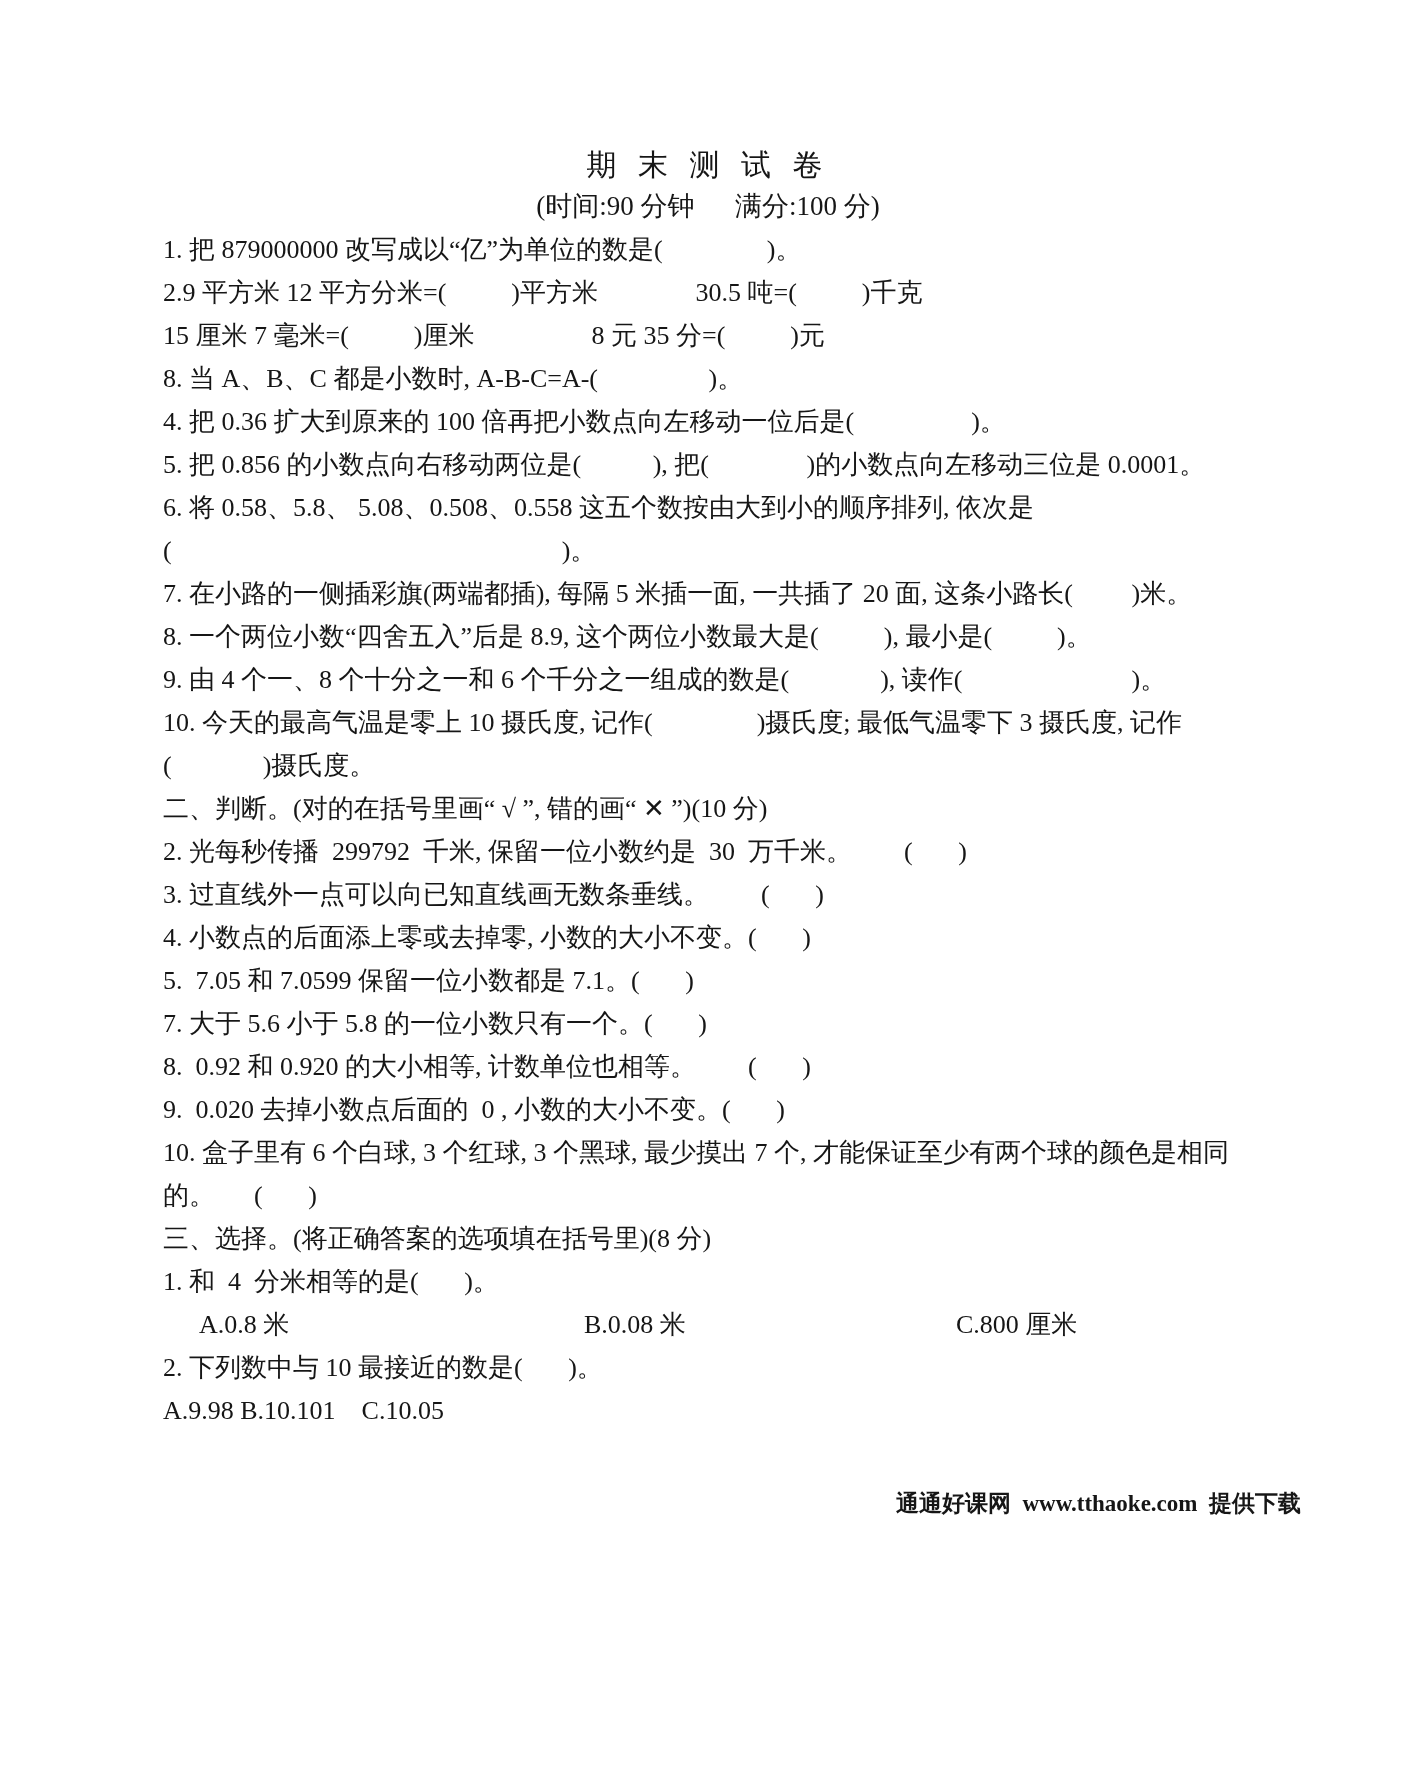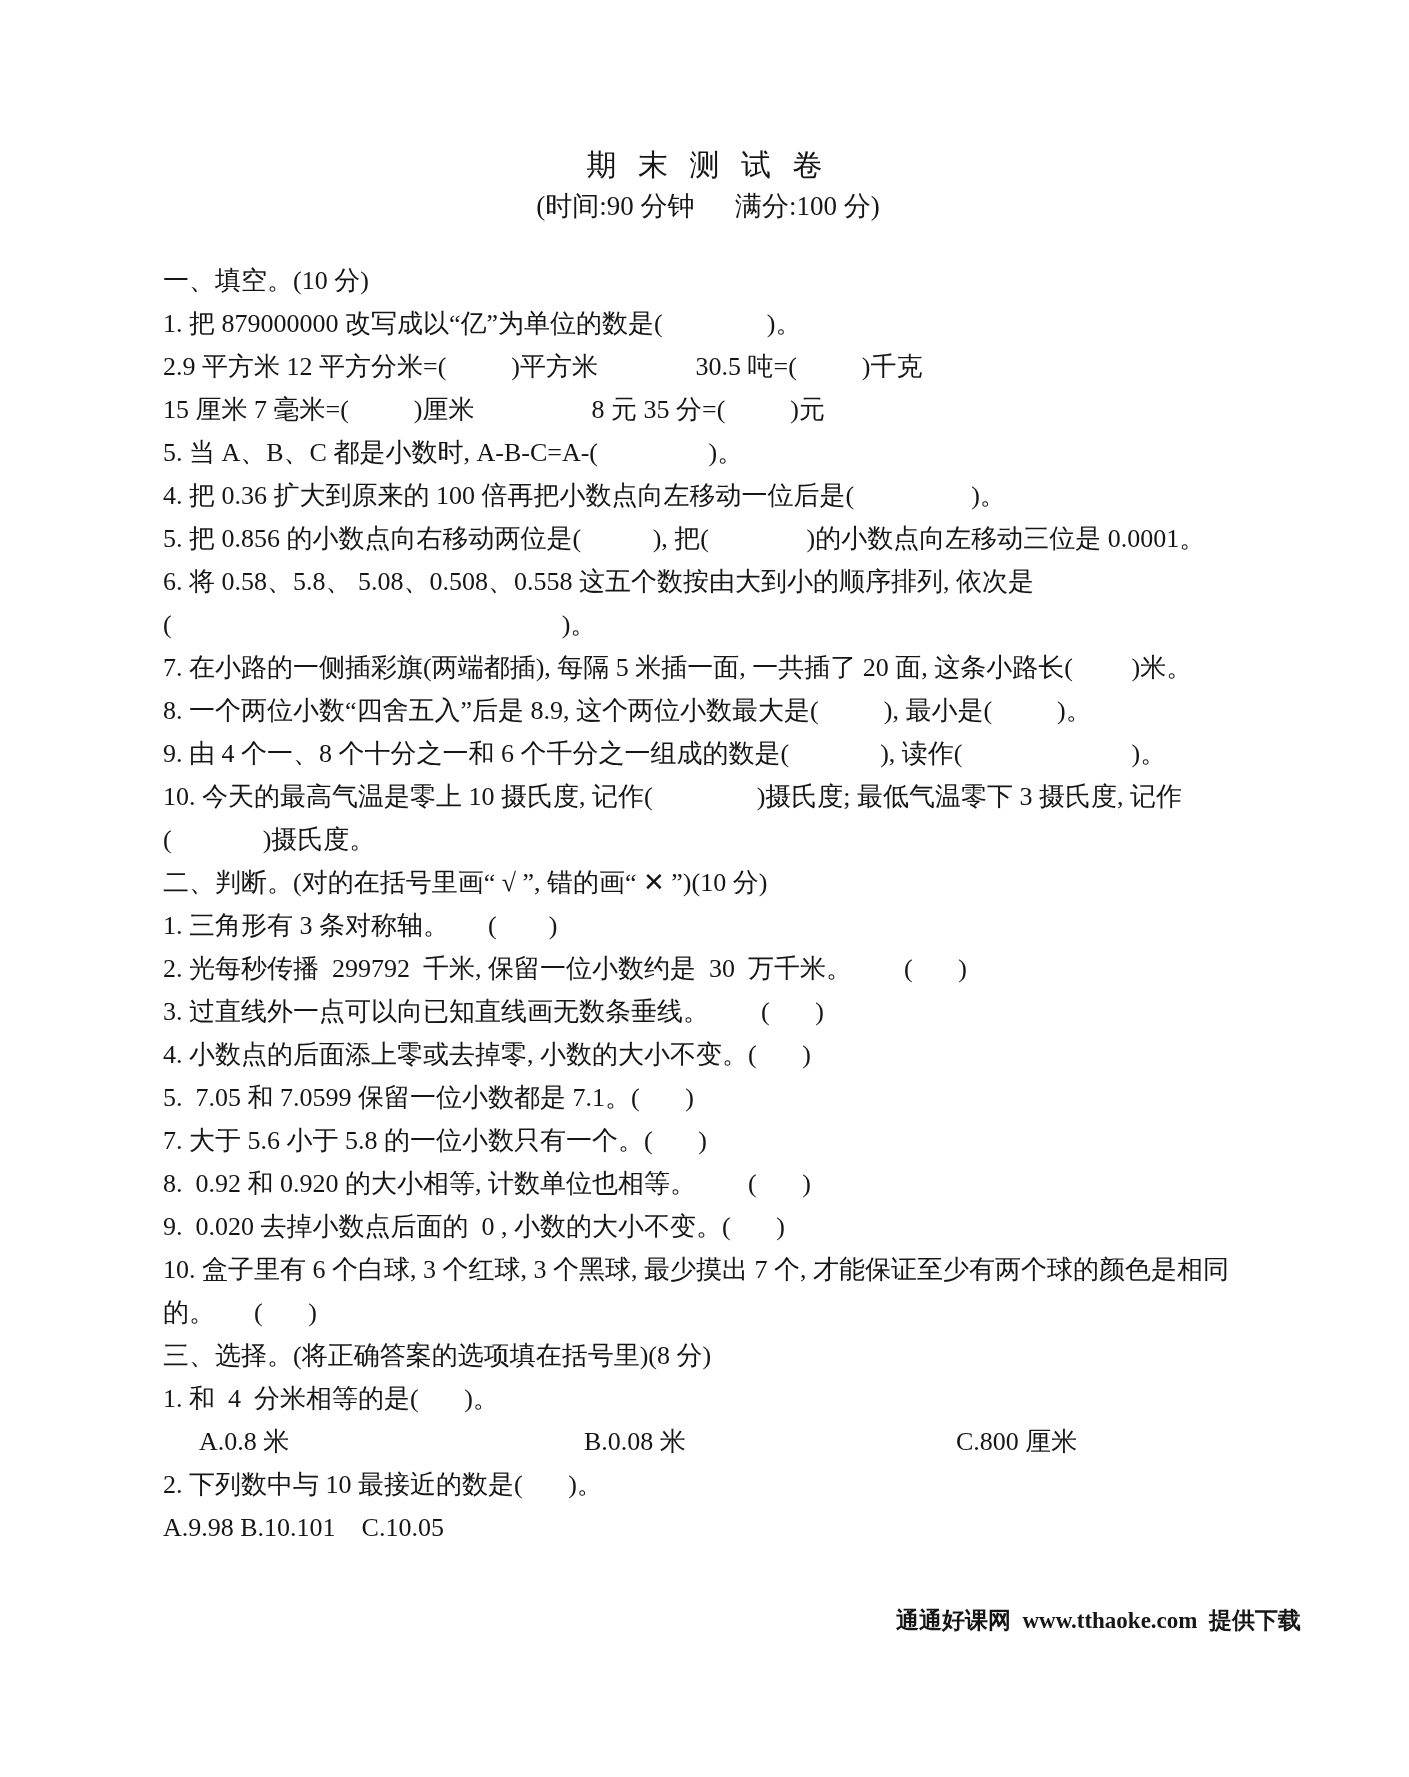--- a/index.html
+++ b/index.html
@@ -68,37 +68,35 @@
   }
 </style>
 </head>
 <body>
 
 <div class="page">
 
   <div class="title">期 末 测 试 卷</div>
   <div class="subtitle">(时间:90 分钟      满分:100 分)</div>
 
-  <div class="line gap-top">一、填空。(10 分)</div>
   <div class="line">1. 把 879000000 改写成以“亿”为单位的数是(                )。</div>
   <div class="line">2.9 平方米 12 平方分米=(          )平方米               30.5 吨=(          )千克</div>
   <div class="line">15 厘米 7 毫米=(          )厘米                  8 元 35 分=(          )元</div>
-  <div class="line">5. 当 A、B、C 都是小数时, A-B-C=A-(                 )。</div>
+  <div class="line">8. 当 A、B、C 都是小数时, A-B-C=A-(                 )。</div>
   <div class="line">4. 把 0.36 扩大到原来的 100 倍再把小数点向左移动一位后是(                  )。</div>
   <div class="line">5. 把 0.856 的小数点向右移动两位是(           ), 把(               )的小数点向左移动三位是 0.0001。</div>
   <div class="line">6. 将 0.58、5.8、 5.08、0.508、0.558 这五个数按由大到小的顺序排列, 依次是</div>
   <div class="line">(                                                            )。</div>
   <div class="line">7. 在小路的一侧插彩旗(两端都插), 每隔 5 米插一面, 一共插了 20 面, 这条小路长(         )米。</div>
   <div class="line">8. 一个两位小数“四舍五入”后是 8.9, 这个两位小数最大是(          ), 最小是(          )。</div>
   <div class="line">9. 由 4 个一、8 个十分之一和 6 个千分之一组成的数是(              ), 读作(                          )。</div>
   <div class="line">10. 今天的最高气温是零上 10 摄氏度, 记作(                )摄氏度; 最低气温零下 3 摄氏度, 记作</div>
   <div class="line">(              )摄氏度。</div>
 
   <div class="line">二、判断。(对的在括号里画“ √ ”, 错的画“ ✕ ”)(10 分)</div>
-  <div class="line">1. 三角形有 3 条对称轴。      (        )</div>
   <div class="line">2. 光每秒传播  299792  千米, 保留一位小数约是  30  万千米。        (       )</div>
   <div class="line">3. 过直线外一点可以向已知直线画无数条垂线。        (       )</div>
   <div class="line">4. 小数点的后面添上零或去掉零, 小数的大小不变。(       )</div>
   <div class="line">5.  7.05 和 7.0599 保留一位小数都是 7.1。(       )</div>
   <div class="line">7. 大于 5.6 小于 5.8 的一位小数只有一个。(       )</div>
   <div class="line">8.  0.92 和 0.920 的大小相等, 计数单位也相等。        (       )</div>
   <div class="line">9.  0.020 去掉小数点后面的  0 , 小数的大小不变。(       )</div>
   <div class="line">10. 盒子里有 6 个白球, 3 个红球, 3 个黑球, 最少摸出 7 个, 才能保证至少有两个球的颜色是相同</div>
   <div class="line">的。      (       )</div>
 

